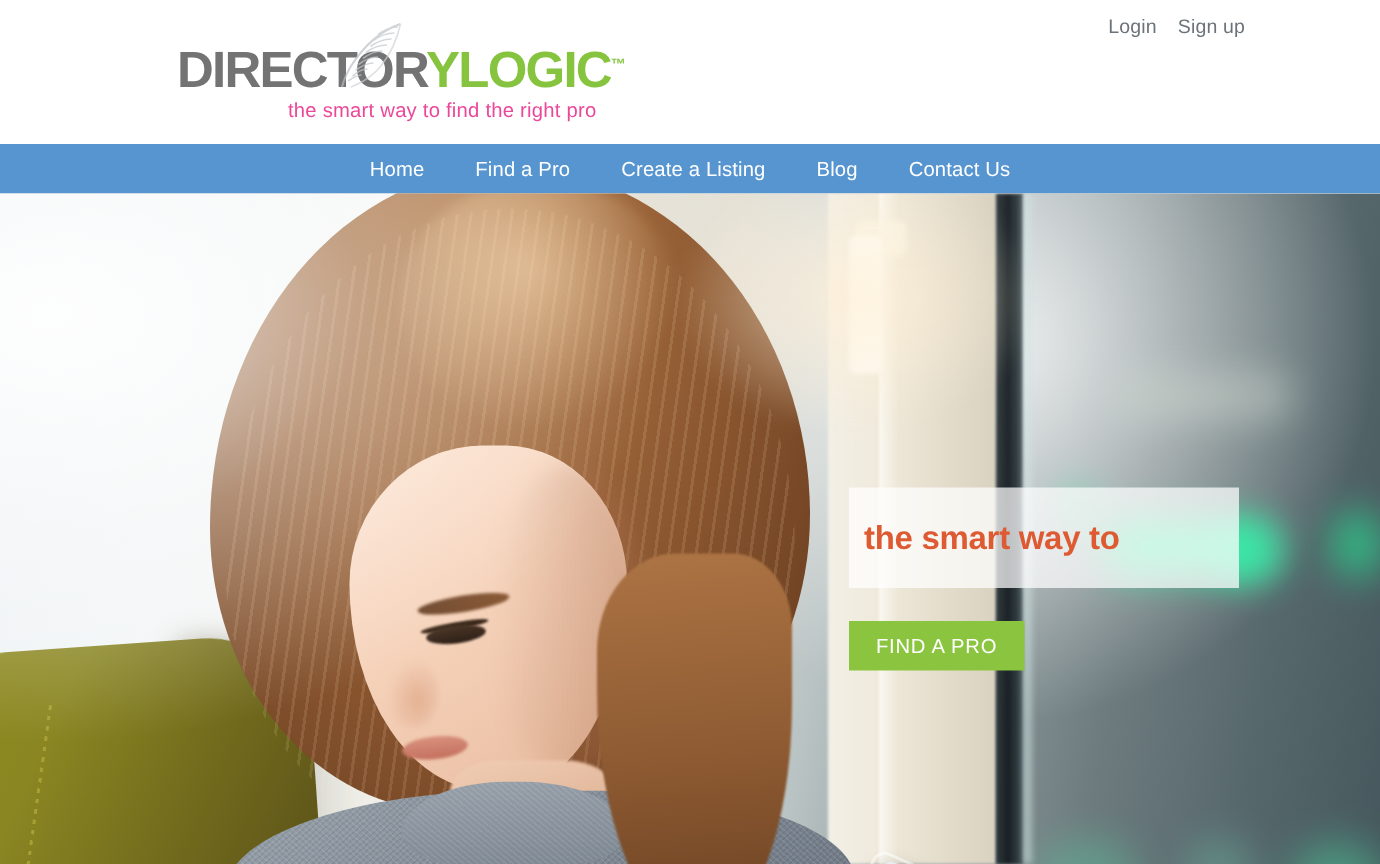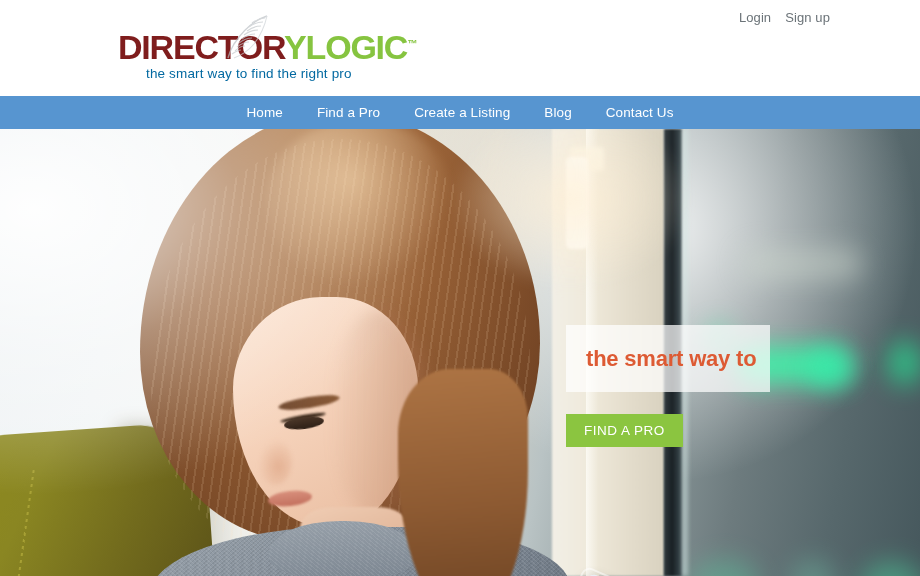--- a/index.html
+++ b/index.html
@@ -27,33 +27,33 @@
     background:#ffffff;
   }
   .logo-block{
     position:absolute; left:118px; top:26px; width:262px; height:58px;
     cursor:pointer;
   }
   .logo-wordmark{
     position:relative; height:36px; line-height:36px; white-space:nowrap;
     font-size:34px; font-weight:700; letter-spacing:-1.2px;
   }
-  .logo-directory{ color:#7f1d1d; }
+  .logo-directory{ color:#737373; }
   .logo-logic{ color:#86c440; }
   .logo-tm{
     font-size:10px; vertical-align:super; color:#86c440; font-weight:700;
     letter-spacing:0;
   }
   .logo-feather{
     position:absolute; left:103px; top:-13px; width:52px; height:48px;
     pointer-events:none; opacity:.72;
   }
   .logo-tagline{
-    margin-top:4px; margin-left:28px;
-    font-size:13.5px; color:#0369a1; letter-spacing:.15px; white-space:nowrap;
+    margin-top:4px; margin-left:74px;
+    font-size:13.5px; color:#ec4899; letter-spacing:.15px; white-space:nowrap;
   }
 
   
   .navbar{
     position:absolute; top:96px; left:0; width:920px; height:33px;
     background:#5795d0;
     display:flex; align-items:center; justify-content:center;
   }
   .nav-list{ display:flex; align-items:flex-start; gap:0; list-style:none; }
   .nav-item{
@@ -243,24 +243,24 @@
     pointer-events:none;
   }
   .glare{
     position:absolute; left:440px; top:-30px; width:260px; height:200px;
     background:radial-gradient(ellipse at 50% 50%, rgba(255,240,215,.75), rgba(255,240,215,0) 65%);
     pointer-events:none; filter:blur(6px);
   }
 
   
   .hero-panel{
-    position:absolute; left:566px; top:196px; width:204px; height:67px;
+    position:absolute; left:566px; top:196px; width:260px; height:67px;
     background:rgba(255,255,255,.72);
     display:flex; flex-direction:column; justify-content:center;
-    padding-left:20px;
+    padding-left:10px;
   }
   .hero-line{
     color:#dd5a33; font-size:22px; font-weight:700; line-height:23px;
     letter-spacing:-.2px; white-space:nowrap;
   }
   .find-pro-btn{
     position:absolute; left:566px; top:285px;
     background:#8bc540; color:#ffffff;
     border:none; padding:9px 18px;
     font-family:"Liberation Sans", sans-serif;

